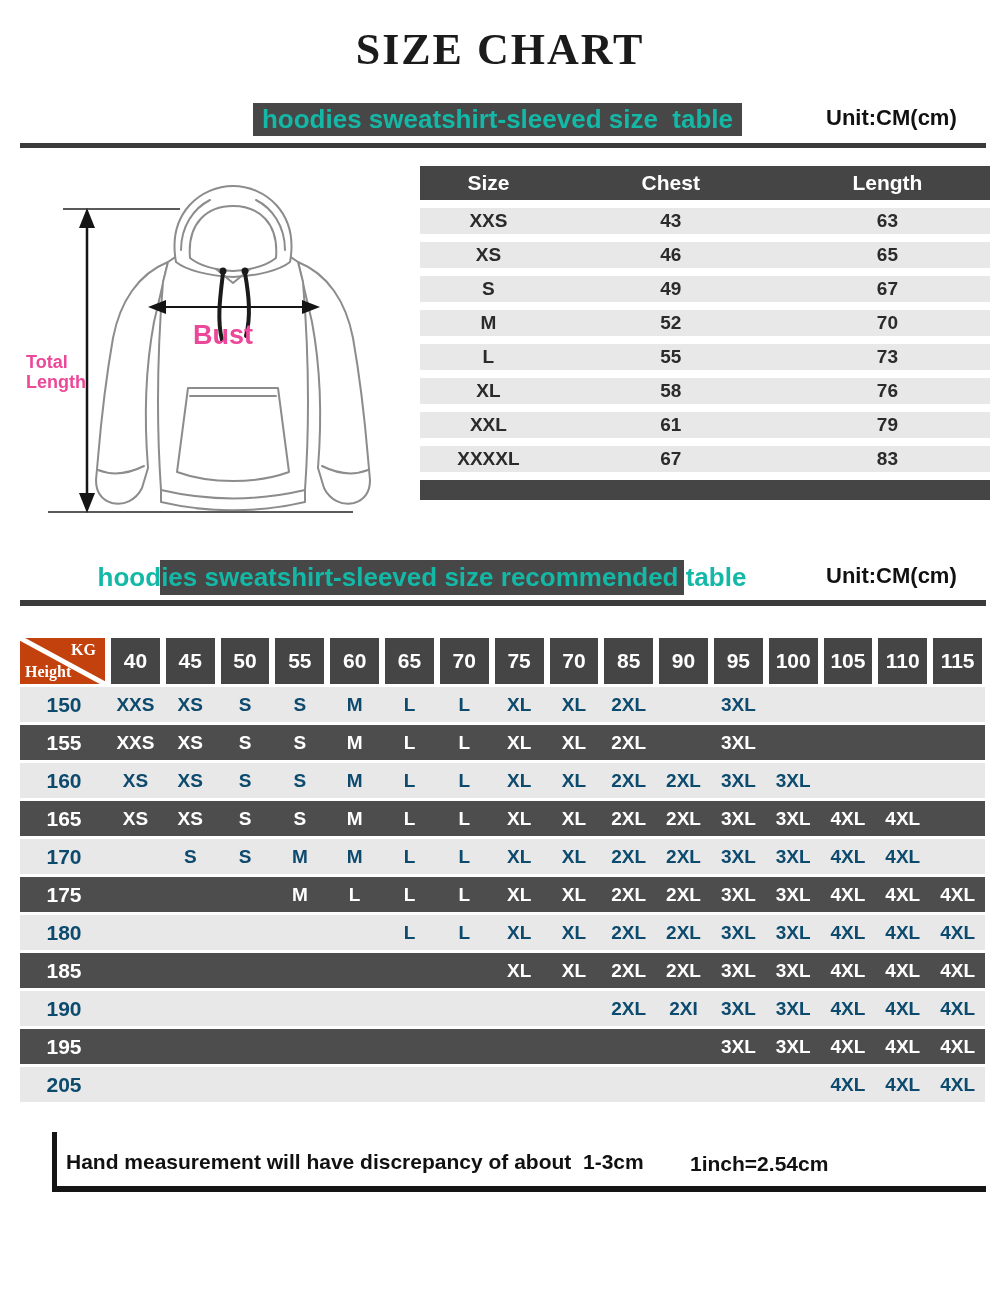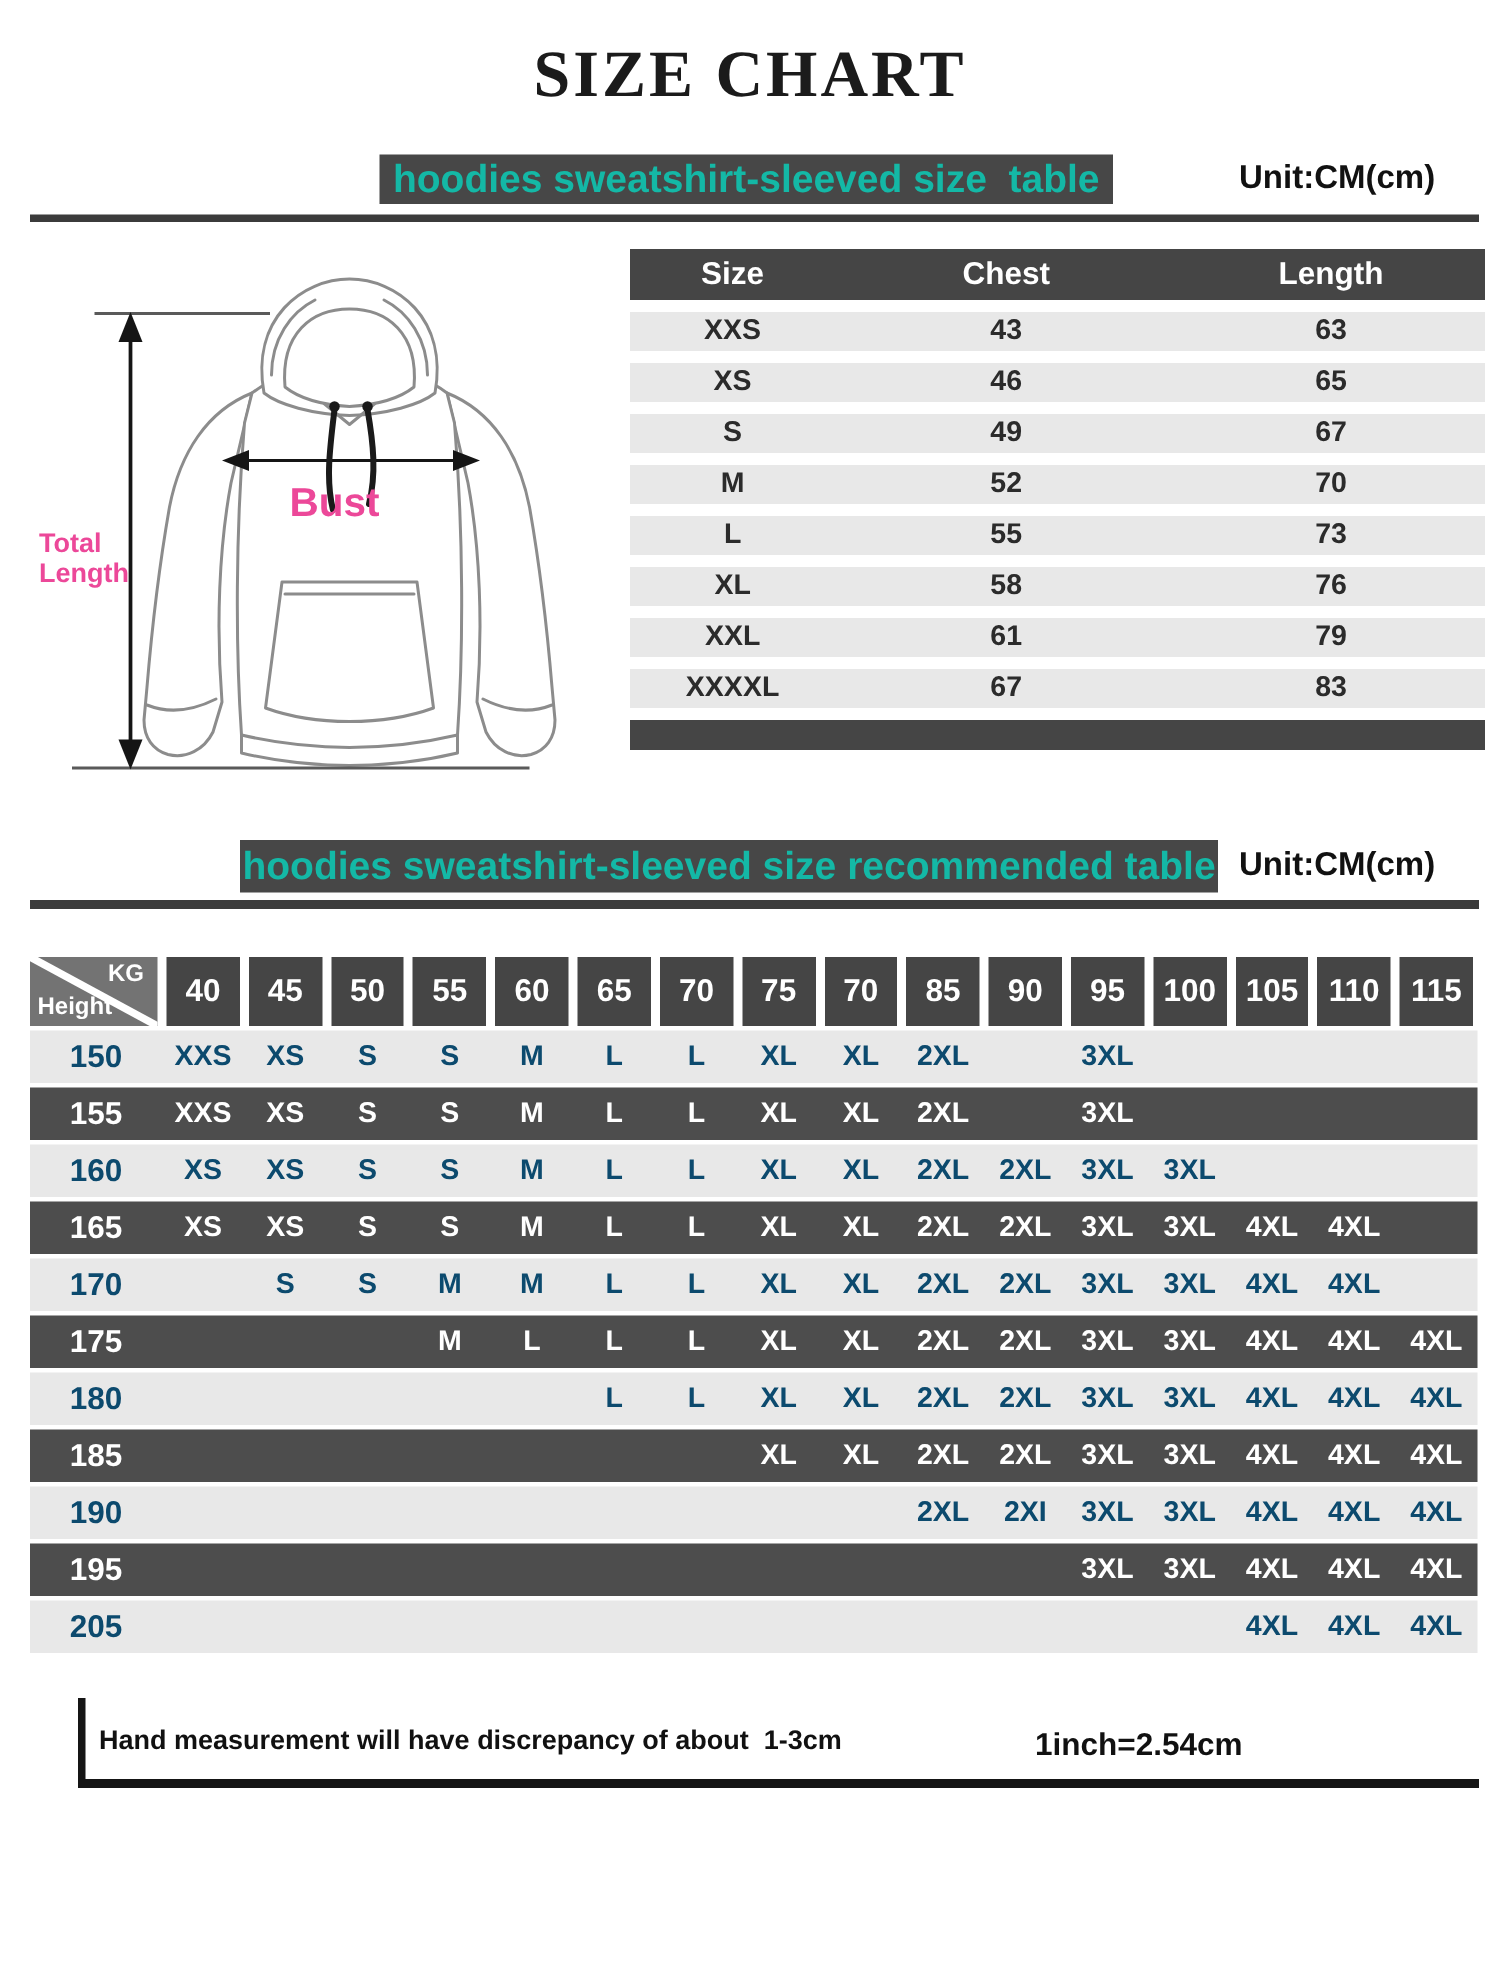--- a/index.html
+++ b/index.html
@@ -8,21 +8,21 @@
   .abs{position:absolute;}
 
   
   .title{left:0;top:24px;width:1000px;text-align:center;font-family:"Liberation Serif",serif;
          font-weight:bold;font-size:44px;letter-spacing:2px;color:#1b1b1b;}
 
   
   .banner{background:#474747;color:#14b8a6;display:flex;align-items:center;justify-content:center;
           font-weight:bold;font-size:26px;white-space:pre;}
   .banner1{left:253px;top:103px;width:489px;height:33px;}
-  .banner2{left:160px;top:560px;width:652px;height:35px;}
+  .banner2{left:160px;top:560px;width:524px;height:35px;}
   .unit{font-weight:bold;font-size:22px;color:#111;}
   .unit1{left:826px;top:105px;}
   .unit2{left:826px;top:563px;}
 
   .hr{background:#3b3b3b;}
   .hr1{left:20px;top:143px;width:966px;height:5px;}
   .hr2{left:20px;top:600px;width:966px;height:6px;}
 
   
   .figure{left:18px;top:150px;width:386px;height:400px;}
@@ -39,34 +39,34 @@
   .st-row{display:grid;grid-template-columns:24% 40% 36%;height:26px;margin-top:8px;background:#e8e8e8;
           font-weight:bold;font-size:19px;color:#2b2b2b;align-items:center;}
   .st-cell{text-align:center;}
   .st-footer{height:20px;margin-top:8px;background:#454545;}
 
   
   .matrix{left:20px;top:638px;width:965px;}
   .mx-header{display:grid;grid-template-columns:88px repeat(16,1fr);height:46px;margin-bottom:3px;}
   .mx-hcell{background:#454545;color:#fff;font-weight:bold;font-size:21px;margin:0 3px;
             display:flex;align-items:center;justify-content:center;}
-  .mx-corner{position:relative;background:#737373;color:#fff;margin:0 3px 0 0;}
+  .mx-corner{position:relative;background:#c2410c;color:#fff;margin:0 3px 0 0;font-family:Liberation Serif, serif;}
   .mx-corner svg{position:absolute;left:0;top:0;width:100%;height:100%;}
   .mx-corner .kg{position:absolute;top:3px;right:9px;font-weight:bold;font-size:16px;}
   .mx-corner .hg{position:absolute;bottom:3px;left:5px;font-weight:bold;font-size:16px;}
   .mx-row{display:grid;grid-template-columns:88px repeat(16,1fr);height:35px;margin-bottom:3px;align-items:center;}
   .mx-row.light{background:#e8e8e8;color:#0c4a6e;}
   .mx-row.dark{background:#4d4d4d;color:#fff;}
   .mx-label{text-align:center;font-weight:bold;font-size:21px;}
   .mx-cell{text-align:center;font-weight:bold;font-size:19px;}
 
   
   .note-vline{left:52px;top:1132px;width:5px;height:58px;background:#151515;}
   .note-hline{left:52px;top:1186px;width:934px;height:6px;background:#151515;}
-  .note-text{left:66px;top:1150px;font-weight:bold;font-size:18px;color:#111;white-space:pre;}
+  .note-text{left:66px;top:1150px;font-weight:bold;font-size:21px;color:#111;white-space:pre;}
   .conv-text{left:690px;top:1152px;font-weight:bold;font-size:21px;color:#111;}
 </style>
 </head>
 <body>
 
 <div class="abs title">SIZE CHART</div>
 
 <div class="abs banner banner1">hoodies sweatshirt-sleeved size  table</div>
 <div class="abs unit unit1">Unit:CM(cm)</div>
 <div class="abs hr hr1"></div>

